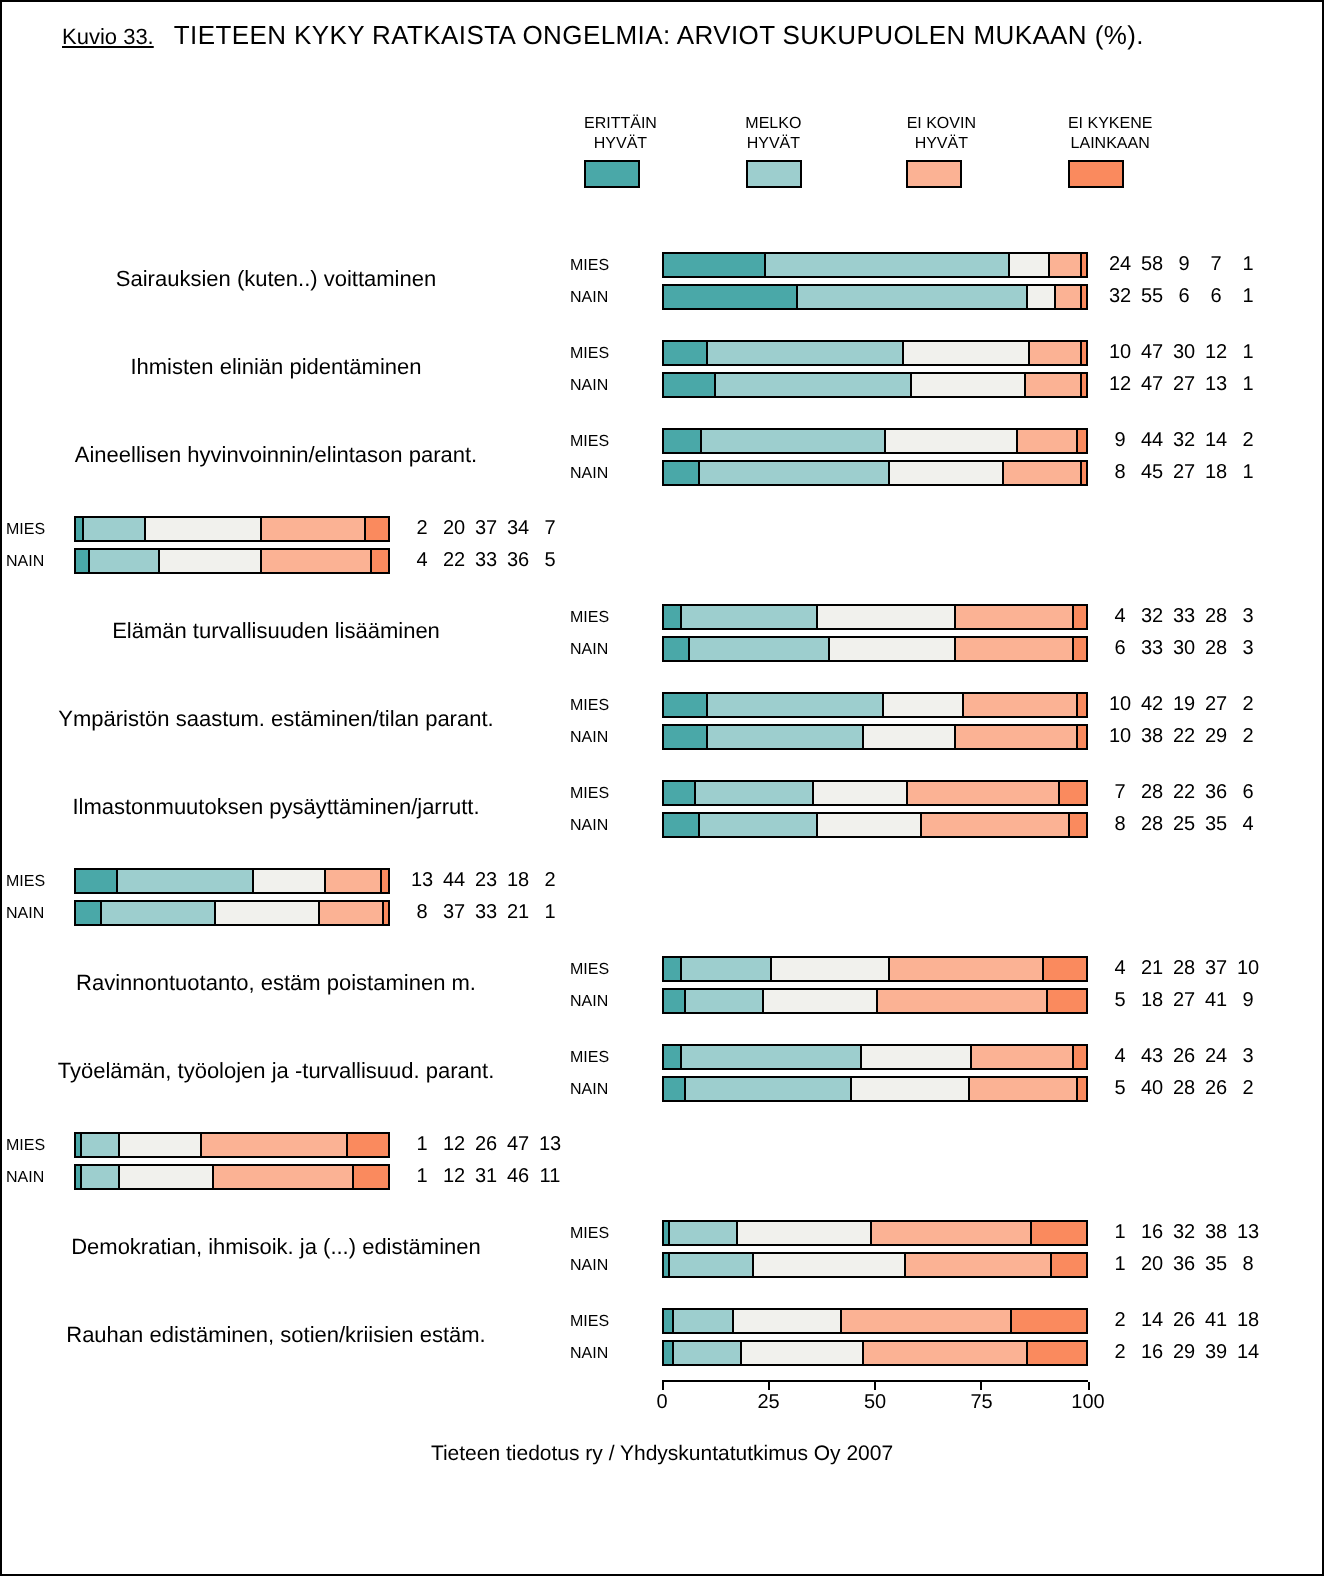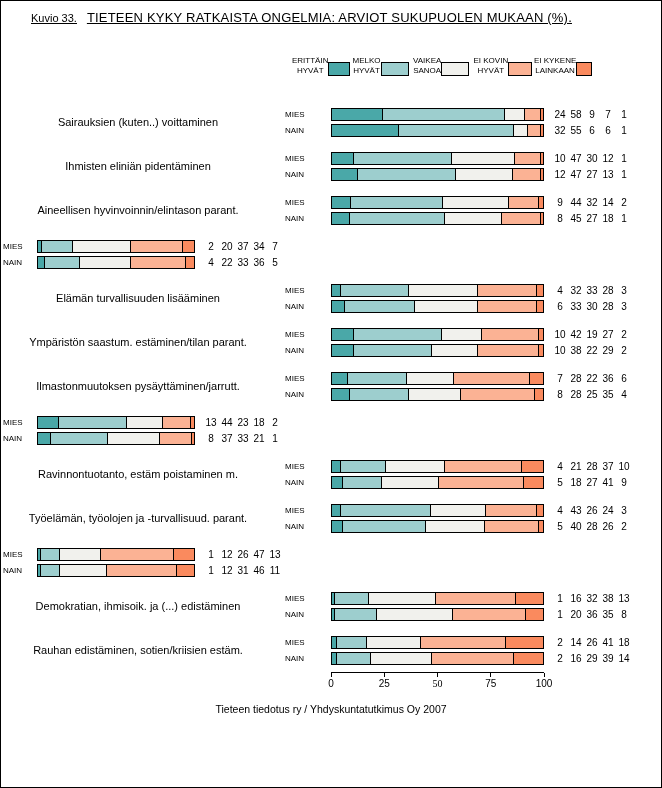--- a/index.html
+++ b/index.html
@@ -7,25 +7,25 @@
     position:relative;
     width:660px;height:786px;
     border:1px solid #000;
     background:#fff;
     font-family:"Liberation Sans","DejaVu Sans",sans-serif;
     color:#000;
     overflow:hidden;
   }
   
   .report-title{margin:28px 0 0 30px;font-size:11px;line-height:13px;}
-  .title-line{margin:9px 0 12px 30px;font-size:13px;line-height:16px;letter-spacing:.2px;text-decoration:underline;}
+  .title-line{margin:9px 0 12px 30px;font-size:13px;line-height:16px;letter-spacing:.2px;}
   .kuvio{font-size:11px;text-decoration:underline;margin-right:10px;letter-spacing:0;}
   
   .legend{margin:30px 0 0 291px;width:300px;display:flex;justify-content:space-between;}
-  .legend-item{width:58px;display:flex;flex-direction:row;align-items:flex-end;}
+  .legend-item{width:58px;display:flex;flex-direction:column;align-items:flex-start;}
   .legend-label{font-size:8px;line-height:10px;text-align:center;white-space:nowrap;}
   .legend-swatch{width:26px;height:12px;border:1px solid #000;margin-top:3px;}
   
   .chart{margin-top:24px;}
   .group{height:44px;display:grid;grid-template-columns:282px 1fr;align-items:center;}
   .cat-label{font-size:11px;text-align:center;padding-right:8px;white-space:nowrap;}
   .rows{display:flex;flex-direction:column;gap:3px;}
   .bar-row{display:flex;align-items:center;height:13px;}
   .sex-label{width:48px;font-size:8px;line-height:13px;padding-left:2px;box-sizing:border-box;}
   .bar{width:213px;height:13px;box-sizing:border-box;border:1px solid #000;display:flex;}
@@ -59,27 +59,20 @@
       </div>
       <div class="legend-item">
         <div class="legend-label">
           <div>MELKO</div>
           <div>HYVÄT</div>
         </div>
         <div class="legend-swatch" style="background: rgb(157, 206, 206);"></div>
       </div>
       <div class="legend-item">
         <div class="legend-label">
-          <div>VAIKEA</div>
-          <div>SANOA</div>
-        </div>
-        <div class="legend-swatch" style="background: rgb(241, 241, 237);"></div>
-      </div>
-      <div class="legend-item">
-        <div class="legend-label">
           <div>EI KOVIN</div>
           <div>HYVÄT</div>
         </div>
         <div class="legend-swatch" style="background: rgb(251, 178, 148);"></div>
       </div>
       <div class="legend-item">
         <div class="legend-label">
           <div>EI KYKENE</div>
           <div>LAINKAAN</div>
         </div>
@@ -595,21 +588,21 @@
     </div>
 
   <div class="axis-row">
     <div></div>
     <div class="axis-track" id="axis-track">
         <div class="tick" style="left: calc(0% - 0.5px);"></div>
         <div class="tick-label" style="left: 0%;">0</div>
         <div class="tick" style="left: calc(25% - 0.5px);"></div>
         <div class="tick-label" style="left: 25%;">25</div>
         <div class="tick" style="left: calc(50% - 0.5px);"></div>
-        <div class="tick-label" style="left: 50%; font-family: Liberation Serif, serif;">50</div>
+        <div class="tick-label" style="left: 50%;">50</div>
         <div class="tick" style="left: calc(75% - 0.5px);"></div>
         <div class="tick-label" style="left: 75%;">75</div>
         <div class="tick" style="left: calc(100% - 0.5px);"></div>
         <div class="tick-label" style="left: 100%;">100</div>
       </div>
   </div>
 
   <div class="footer">Tieteen tiedotus ry / Yhdyskuntatutkimus Oy 2007</div>
 </div>
 

